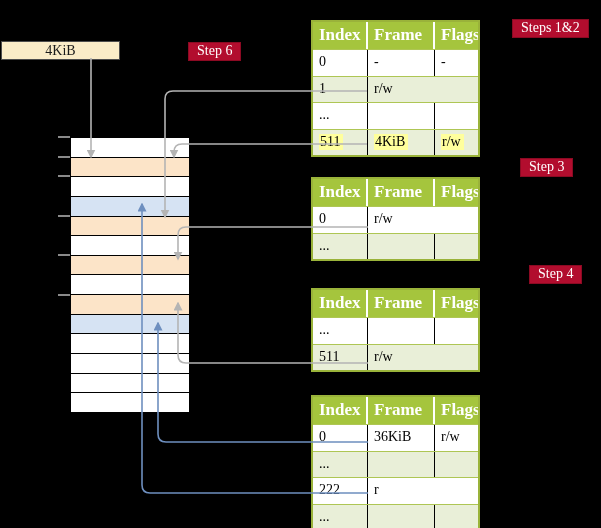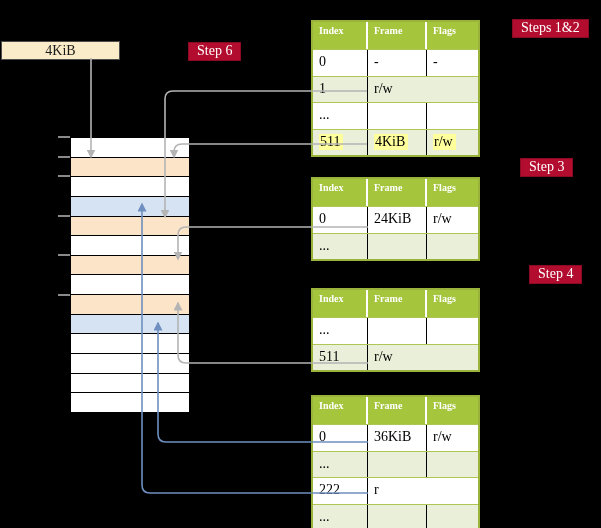--- a/index.html
+++ b/index.html
@@ -53,26 +53,26 @@
   #table-0{top:20px;}
   #table-1{top:177px;}
   #table-2{top:288px;}
   #table-3{top:395px;}
   .pt-row{display:flex;height:26.5px;box-sizing:border-box;}
   .pt-row.header{height:27px;background:var(--table-header-green);}
   .pt-row.body{border-top:1.5px solid var(--row-divider-green);}
   .pt-row.body.shaded{background:var(--table-row-green);}
   .pt-cell{box-sizing:border-box;padding:4px 0 0 6px;font-size:14px;color:#000;overflow:hidden;}
   .pt-cell.c0{width:55px;}
-  .pt-cell.c1{width:59px;}
+  .pt-cell.c1{width:67px;}
   .pt-cell.c2{flex:1;font-family:Liberation Serif, serif;}
   .pt-row.body .pt-cell.c0,
   .pt-row.body .pt-cell.c1{border-right:1px solid #000;}
   .pt-row.header .pt-cell{
-    color:#fff;font-weight:bold;font-size:10px;padding-top:3px;
+    color:#fff;font-weight:bold;font-size:17px;padding-top:3px;
   }
   .pt-row.header .pt-cell.c0,
   .pt-row.header .pt-cell.c1{border-right:2px solid #fff;}
   .hl{background:var(--highlight-yellow);padding:0 3px 1px 1px;}
 
   
   #arrows{position:absolute;left:0;top:0;z-index:5;pointer-events:none;}
 </style>
 </head>
 <body>
@@ -138,21 +138,20 @@
       </div>
     </div>
   <div class="pt-table" id="table-1">
       <div class="pt-row header">
         <div class="pt-cell c0">Index</div>
         <div class="pt-cell c1">Frame</div>
         <div class="pt-cell c2">Flags</div>
       </div>
       <div class="pt-row body">
         <div class="pt-cell c0">0</div>
-        <div class="pt-cell c1">24KiB</div>
         <div class="pt-cell c2">r/w</div>
       </div>
       <div class="pt-row body shaded">
         <div class="pt-cell c0">...</div>
         <div class="pt-cell c1"></div>
         <div class="pt-cell c2"></div>
       </div>
     </div>
   <div class="pt-table" id="table-2">
       <div class="pt-row header">

